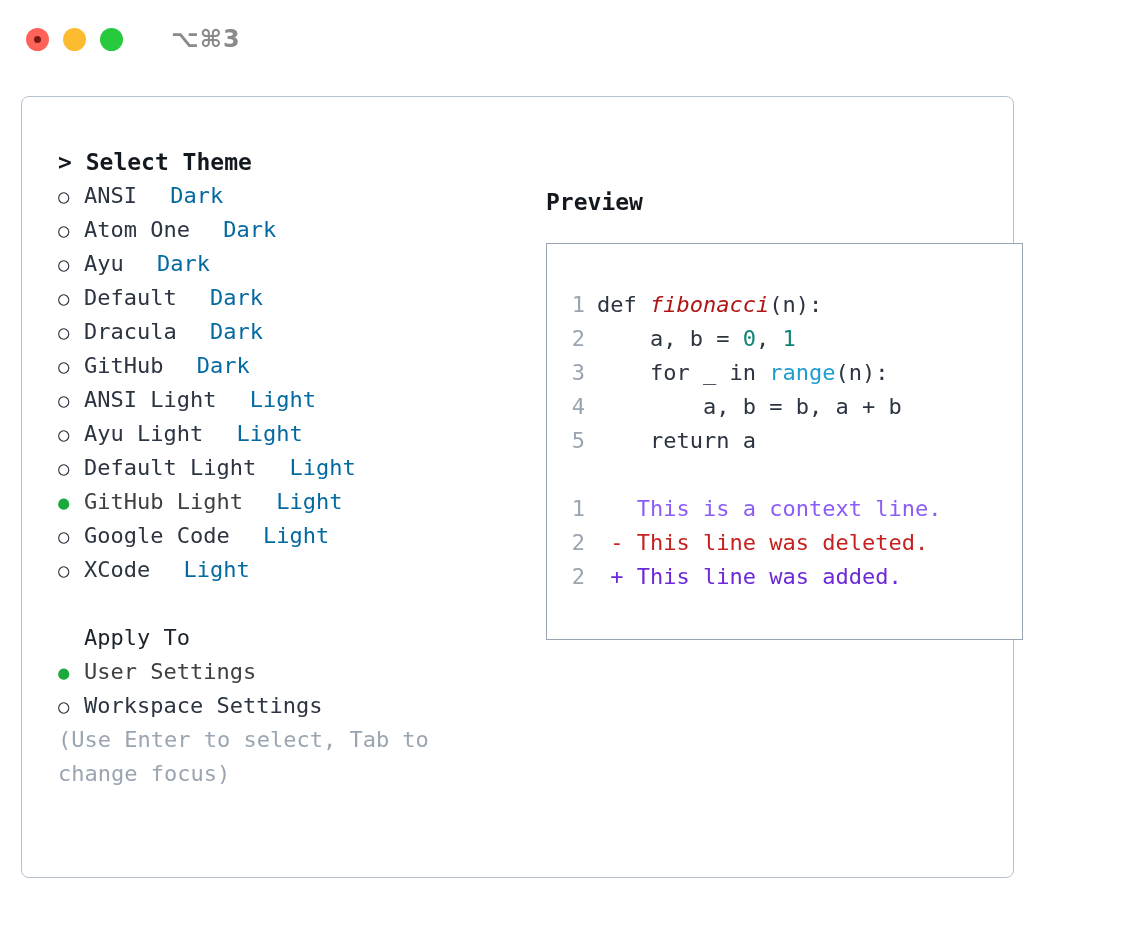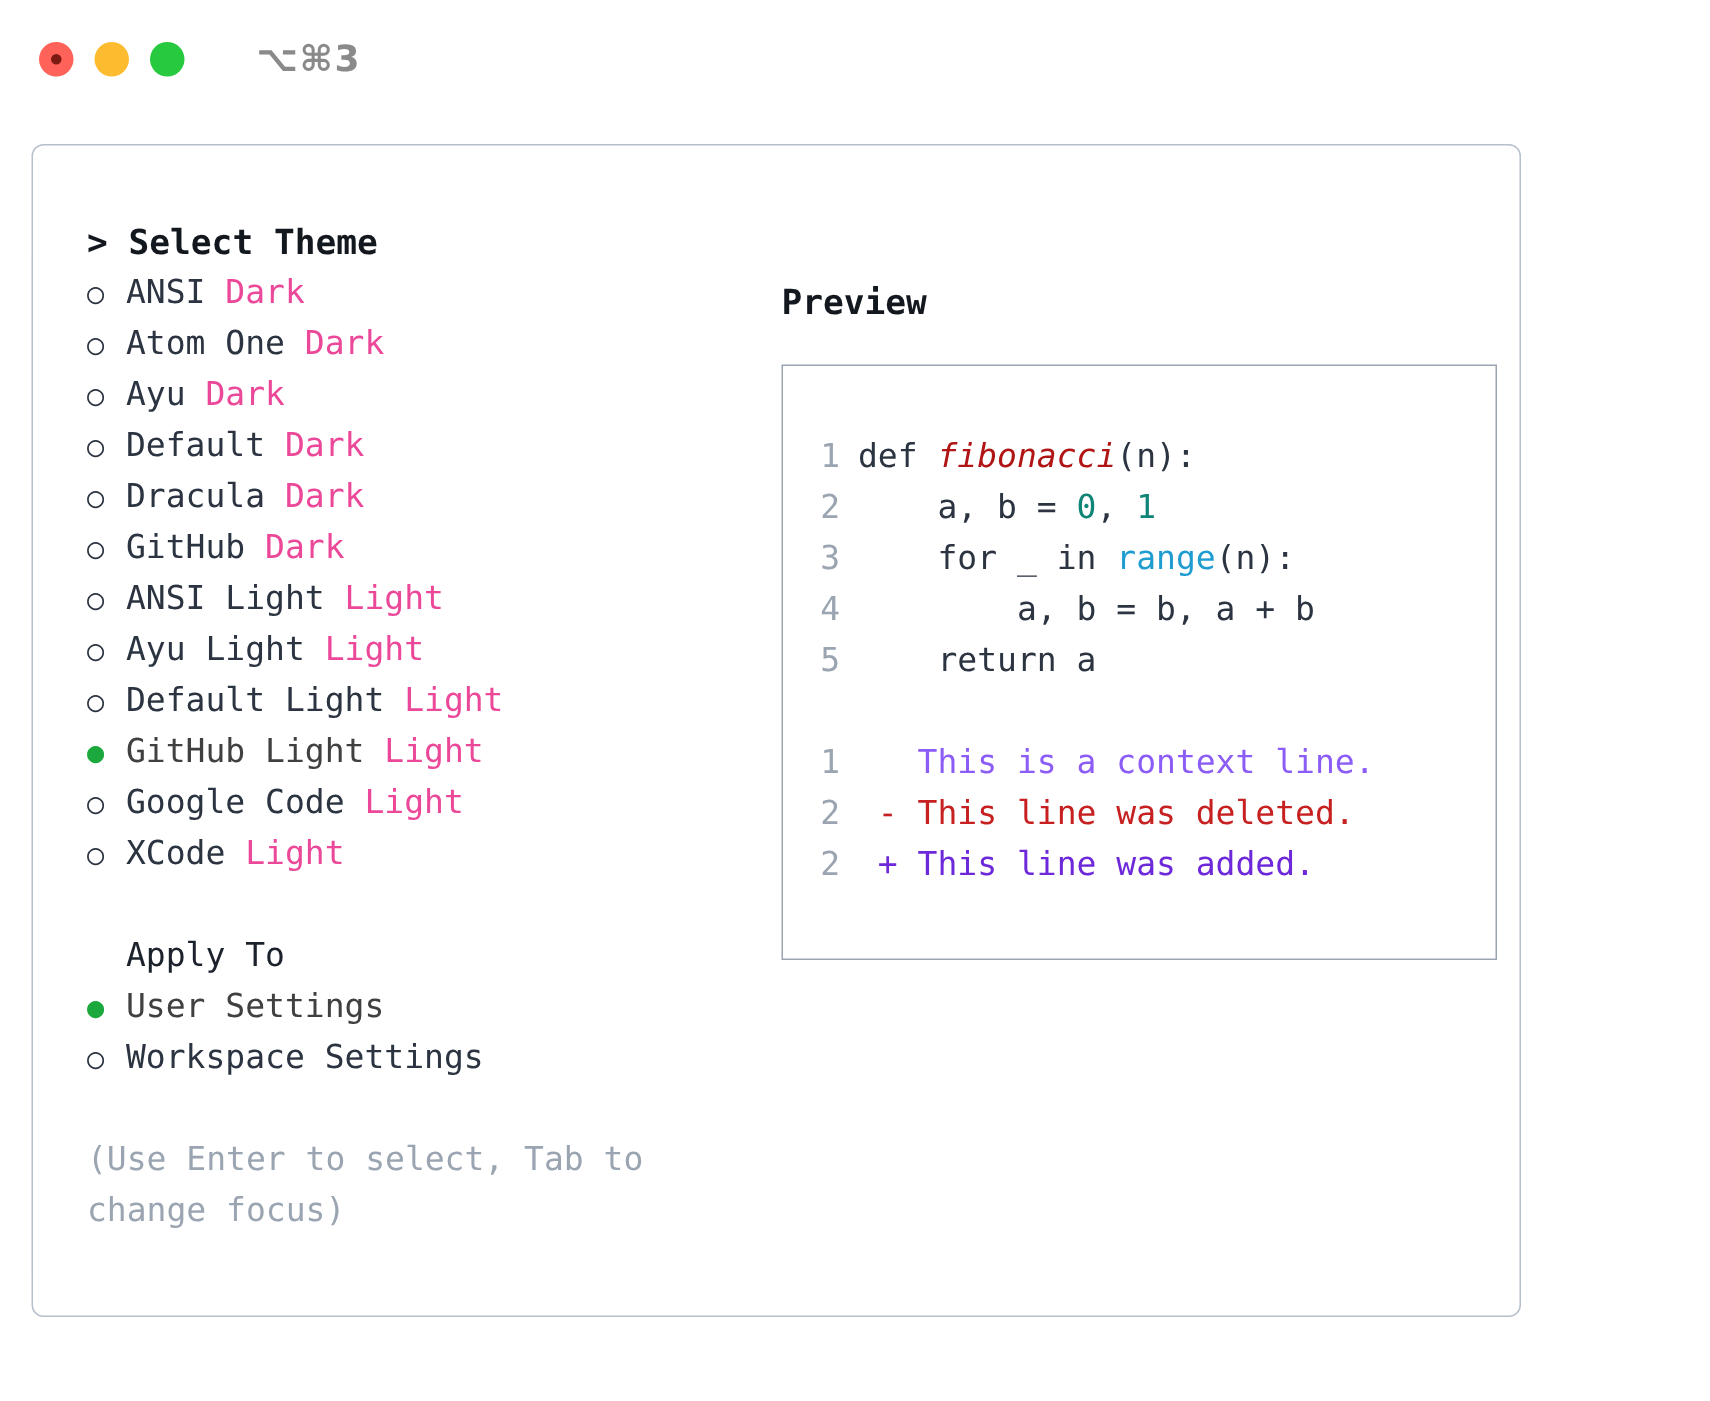--- a/index.html
+++ b/index.html
@@ -60,20 +60,21 @@
     border: 1px solid #b6bfcc;
     border-radius: 8px;
     background: #ffffff;
   }
 
   .panel-inner {
     position: relative;
     width: 100%; height: 100%;
     padding: 48px 0 0 17px;
     display: flex;
+    gap: 25px;
   }
 
   
   .left-col {
     width: 462px;
     flex: none;
     padding-left: 19px;
   }
 
   .section-head {
@@ -94,34 +95,33 @@
   .bullet {
     width: 26px;
     flex: none;
     font-size: 19px;
     color: #2b3440;
     line-height: 34px;
   }
   .bullet.on { color: #1ba83c; }
   .opt-label { color: #2b3440; }
   .opt-row.selected .opt-label { color: #404040; text-align: right; }
-  .opt-tag { color: #ec4899; }
+  .opt-tag { color: #0369a1; margin-left: 20px; }
 
   .spacer-sm { height: 34px; }
 
   .apply-head {
     font-size: 22px;
     color: #1b222b;
     line-height: 34px;
     padding-left: 26px;
     white-space: pre;
   }
 
   .hint {
-    margin-top: 34px;
     font-size: 22px;
     color: #9aa5b1;
     line-height: 34px;
     width: 400px;
     white-space: pre-wrap;
   }
 
   
   .right-col {
     flex: 1;

